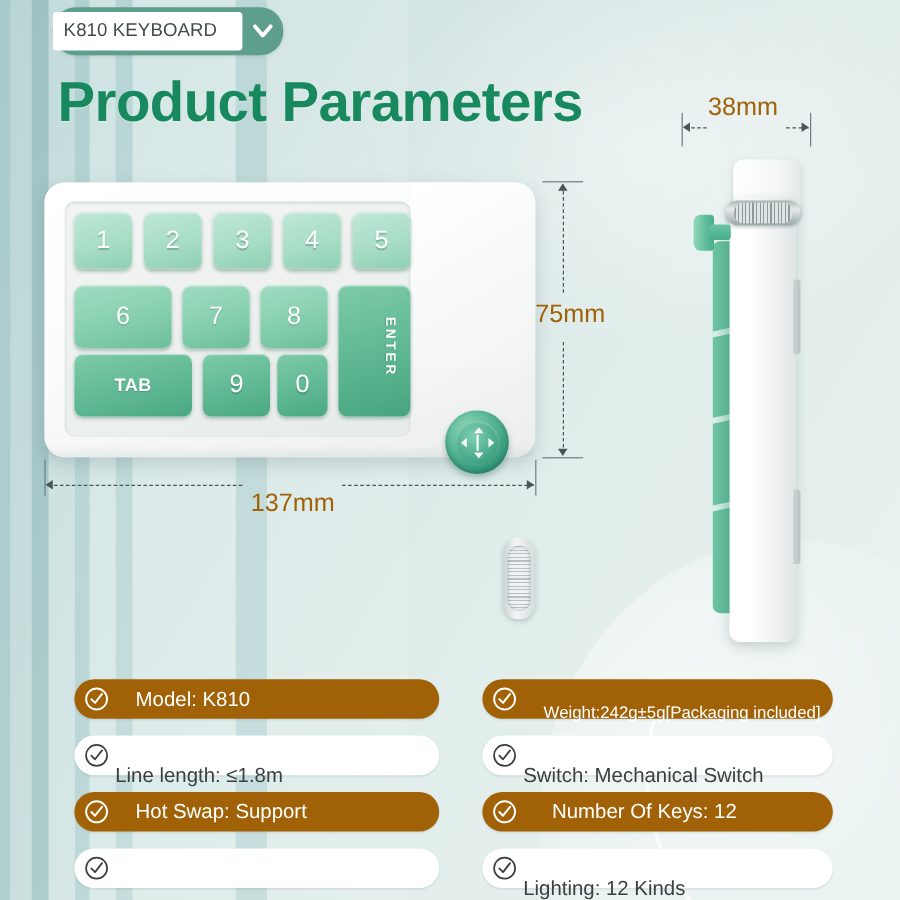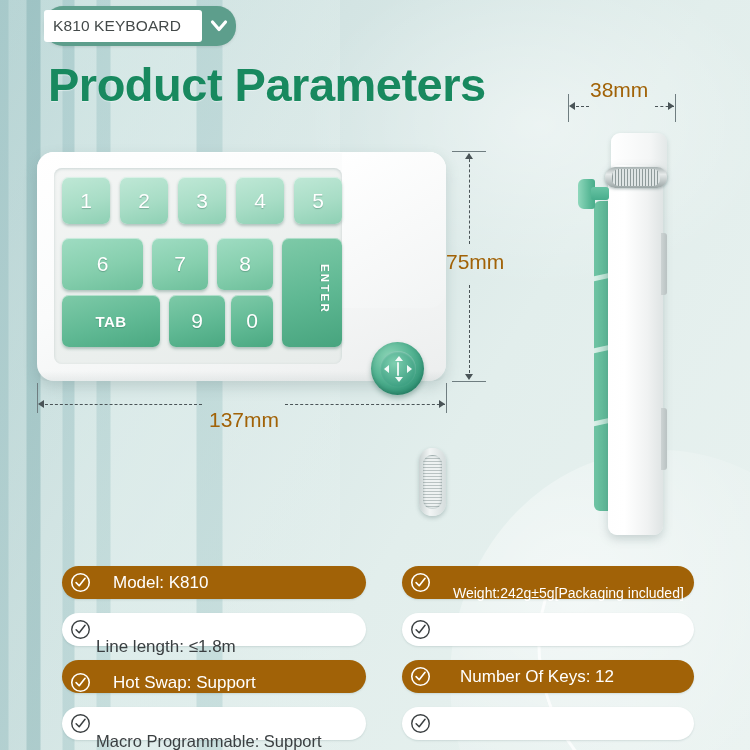--- a/index.html
+++ b/index.html
@@ -449,71 +449,72 @@
   <div class="pill white col-l row1" style="width:304px;">
     <span class="chk">
       <svg width="21" height="21" viewBox="0 0 24 24">
           <circle cx="12" cy="12" r="10" fill="none" stroke="#3a3f41" stroke-width="1.6"></circle>
           <path d="M7 12.2 L10.5 15.7 L17.2 7.2" fill="none" stroke="#3a3f41" stroke-width="1.7" stroke-linecap="round" stroke-linejoin="round"></path>
         </svg>
     </span>
     <span class="txt" style="font-size:17px;">Line length: ≤1.8m</span>
   </div>
 
-  <div class="pill green col-l row2" style="width:304px;align-items:flex-end;">
+  <div class="pill green col-l row2" style="width:304px;">
     <span class="chk">
       <svg width="21" height="21" viewBox="0 0 24 24">
           <circle cx="12" cy="12" r="10" fill="none" stroke="#ffffff" stroke-width="1.8"></circle>
           <path d="M7 12.2 L10.5 15.7 L17.2 7.2" fill="none" stroke="#ffffff" stroke-width="1.9" stroke-linecap="round" stroke-linejoin="round"></path>
         </svg>
     </span>
     <span class="txt" style="font-size:17px;">Hot Swap: Support</span>
   </div>
 
   <div class="pill white col-l row3" style="width:304px;">
     <span class="chk">
       <svg width="21" height="21" viewBox="0 0 24 24">
           <circle cx="12" cy="12" r="10" fill="none" stroke="#3a3f41" stroke-width="1.6"></circle>
           <path d="M7 12.2 L10.5 15.7 L17.2 7.2" fill="none" stroke="#3a3f41" stroke-width="1.7" stroke-linecap="round" stroke-linejoin="round"></path>
         </svg>
     </span>
-    <span class="txt" style="font-size:16.5px;">Macro Programmable: Support</span>
   </div>
 
   <div class="pill green col-r row0" style="width:292px;">
     <span class="chk">
       <svg width="21" height="21" viewBox="0 0 24 24">
           <circle cx="12" cy="12" r="10" fill="none" stroke="#ffffff" stroke-width="1.8"></circle>
           <path d="M7 12.2 L10.5 15.7 L17.2 7.2" fill="none" stroke="#ffffff" stroke-width="1.9" stroke-linecap="round" stroke-linejoin="round"></path>
         </svg>
     </span>
     <span class="txt" style="font-size:14px;margin-top:20px;">Weight:242g±5g[Packaging included]</span>
   </div>
 
   <div class="pill white col-r row1" style="width:292px;">
     <span class="chk">
       <svg width="21" height="21" viewBox="0 0 24 24">
           <circle cx="12" cy="12" r="10" fill="none" stroke="#3a3f41" stroke-width="1.6"></circle>
           <path d="M7 12.2 L10.5 15.7 L17.2 7.2" fill="none" stroke="#3a3f41" stroke-width="1.7" stroke-linecap="round" stroke-linejoin="round"></path>
         </svg>
     </span>
+    <span class="txt" style="font-size:17px;">Switch: Mechanical Switch</span>
   </div>
 
   <div class="pill green col-r row2" style="width:292px;">
     <span class="chk">
       <svg width="21" height="21" viewBox="0 0 24 24">
           <circle cx="12" cy="12" r="10" fill="none" stroke="#ffffff" stroke-width="1.8"></circle>
           <path d="M7 12.2 L10.5 15.7 L17.2 7.2" fill="none" stroke="#ffffff" stroke-width="1.9" stroke-linecap="round" stroke-linejoin="round"></path>
         </svg>
     </span>
     <span class="txt" style="font-size:17px;margin-left:12px;">Number Of Keys: 12</span>
   </div>
 
   <div class="pill white col-r row3" style="width:292px;">
     <span class="chk">
       <svg width="21" height="21" viewBox="0 0 24 24">
           <circle cx="12" cy="12" r="10" fill="none" stroke="#3a3f41" stroke-width="1.6"></circle>
           <path d="M7 12.2 L10.5 15.7 L17.2 7.2" fill="none" stroke="#3a3f41" stroke-width="1.7" stroke-linecap="round" stroke-linejoin="round"></path>
         </svg>
     </span>
+    <span class="txt" style="font-size:17px;">Lighting: 12 Kinds</span>
   </div>
 
 </div>
 
 </body></html>

